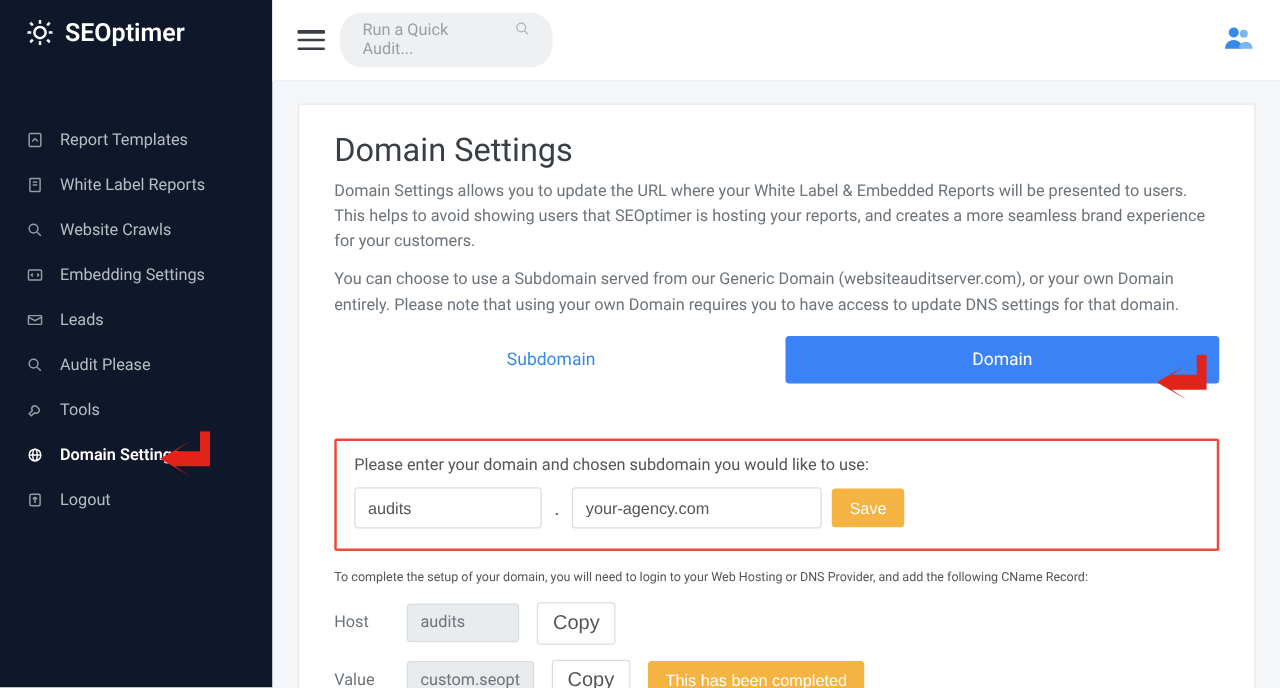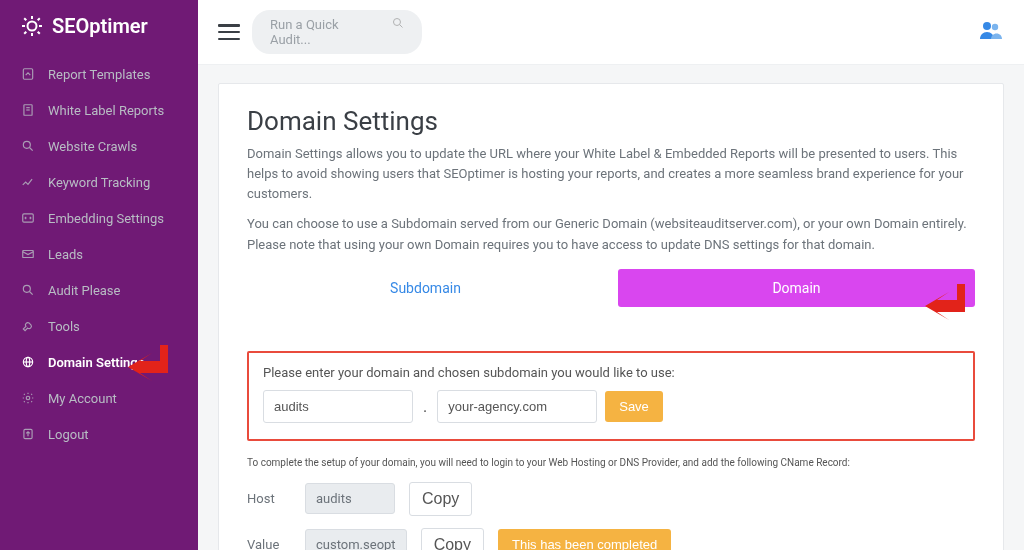--- a/index.html
+++ b/index.html
@@ -1,20 +1,20 @@
 <!DOCTYPE html>
 <html><head>
 <meta charset="utf-8">
 <style>
 * { box-sizing: border-box; margin: 0; padding: 0; }
 body { font-family: -apple-system, BlinkMacSystemFont, "Segoe UI", Roboto, sans-serif; background: #f5f6f7; width: 1024px; height: 550px; overflow: hidden; }
 
 .layout { display: flex; height: 100%; }
 
-.sidebar { width: 198px; background: #701a75; color: #9ca3ad; display: flex; flex-direction: column; flex-shrink: 0; }
+.sidebar { width: 218px; background: #0f172a; color: #9ca3ad; display: flex; flex-direction: column; flex-shrink: 0; gap: 38px; }
 .logo { display: flex; align-items: center; gap: 8px; padding: 14px 16px 18px 20px; color: #fff; font-size: 20px; font-weight: 600; }
 .logo svg { flex-shrink: 0; }
 .nav { list-style: none; }
 .nav-item { display: flex; align-items: center; gap: 12px; padding: 10px 20px; font-size: 13px; color: #b8bdc4; cursor: pointer; }
 .nav-item.active { color: #fff; font-weight: 600; }
 .nav-item .ico { width: 16px; height: 16px; display: inline-flex; align-items: center; justify-content: center; opacity: .8; }
 .nav-item.active .ico { opacity: 1; }
 
 .main { flex: 1; display: flex; flex-direction: column; background: #fff; position: relative; }
 .topbar { display: flex; align-items: center; gap: 12px; padding: 10px 20px; border-bottom: 1px solid #eef0f2; background: #fff; }
@@ -25,21 +25,21 @@
 .users-ico { margin-left: auto; color: #3689e6; }
 
 .content-wrap { flex: 1; overflow: auto; background: #f5f6f7; padding: 18px 20px; }
 .panel { background: #fff; border: 1px solid #e6e8eb; border-radius: 2px; padding: 22px 28px; position: relative; }
 .page-title { font-size: 26px; font-weight: 400; color: #3a3f45; margin-bottom: 8px; }
 .desc { font-size: 13px; color: #6c737a; line-height: 1.55; margin-bottom: 10px; }
 
 .tabs { display: flex; gap: 14px; margin: 14px 0 14px; }
 .tab { flex: 1; text-align: center; padding: 11px 0; font-size: 14px; border-radius: 3px; cursor: pointer; }
 .tab-sub { color: #3689e6; background: #fff; }
-.tab-dom { background: #d946ef; color: #fff; }
+.tab-dom { background: #3b82f6; color: #fff; }
 
 .formbox { border: 2px solid #e94b3c; border-radius: 2px; padding: 12px 14px 16px; margin-bottom: 16px; margin-top: 44px; }
 .formbox-label { font-size: 13px; color: #555; margin-bottom: 10px; }
 .formrow { display: flex; align-items: center; gap: 8px; }
 .txtinput { border: 1px solid #d9dde2; border-radius: 3px; padding: 8px 10px; font-size: 13px; color: #555; width: 150px; background: #fff; }
 .dot { color: #555; padding: 0 2px; }
 .btn-save { background: #f5b342; color: #fff; border: none; border-radius: 3px; padding: 8px 14px; font-size: 13px; cursor: pointer; }
 
 .cname-desc { font-size: 10px; color: #555; margin: 6px 0 14px; }
 .cname-row { display: flex; align-items: center; gap: 14px; font-size: 13px; color: #6c737a; margin-bottom: 12px; }
@@ -90,28 +90,20 @@
             <svg width="14" height="14" viewBox="0 0 24 24" fill="none">
               <circle cx="10" cy="10" r="6" stroke="currentColor" stroke-width="2"></circle>
               <line x1="15" y1="15" x2="20" y2="20" stroke="currentColor" stroke-width="2"></line>
             </svg>
           </span>
           <span>Website Crawls</span>
         </li>
         <li class="nav-item">
           <span class="ico">
             <svg width="14" height="14" viewBox="0 0 24 24" fill="none">
-              <path d="M3 17l5-5 4 4 7-9" stroke="currentColor" stroke-width="2"></path>
-            </svg>
-          </span>
-          <span>Keyword Tracking</span>
-        </li>
-        <li class="nav-item">
-          <span class="ico">
-            <svg width="14" height="14" viewBox="0 0 24 24" fill="none">
               <rect x="3" y="5" width="18" height="14" rx="2" stroke="currentColor" stroke-width="2"></rect>
               <path d="M9 10l-2 2 2 2M15 10l2 2-2 2" stroke="currentColor" stroke-width="2"></path>
             </svg>
           </span>
           <span>Embedding Settings</span>
         </li>
         <li class="nav-item">
           <span class="ico">
             <svg width="14" height="14" viewBox="0 0 24 24" fill="none">
               <rect x="3" y="6" width="18" height="12" rx="1" stroke="currentColor" stroke-width="2"></rect>
@@ -139,29 +131,20 @@
         </li>
         <li class="nav-item active">
           <span class="ico">
             <svg width="14" height="14" viewBox="0 0 24 24" fill="none">
               <circle cx="12" cy="12" r="8" stroke="currentColor" stroke-width="2"></circle>
               <ellipse cx="12" cy="12" rx="3" ry="8" stroke="currentColor" stroke-width="2"></ellipse>
               <line x1="4" y1="12" x2="20" y2="12" stroke="currentColor" stroke-width="2"></line>
             </svg>
           </span>
           <span>Domain Settings</span>
-        </li>
-        <li class="nav-item">
-          <span class="ico">
-            <svg width="14" height="14" viewBox="0 0 24 24" fill="none">
-              <circle cx="12" cy="12" r="3" stroke="currentColor" stroke-width="2"></circle>
-              <path d="M12 3v2M12 19v2M5 5l1.4 1.4M17.6 17.6L19 19M3 12h2M19 12h2M5 19l1.4-1.4M17.6 6.4L19 5" stroke="currentColor" stroke-width="2"></path>
-            </svg>
-          </span>
-          <span>My Account</span>
         </li>
         <li class="nav-item">
           <span class="ico">
             <svg width="14" height="14" viewBox="0 0 24 24" fill="none">
               <path d="M12 16V8M12 8l-3 3M12 8l3 3" stroke="currentColor" stroke-width="2"></path>
               <rect x="5" y="4" width="14" height="16" rx="2" stroke="currentColor" stroke-width="2"></rect>
             </svg>
           </span>
           <span>Logout</span>
         </li>
@@ -201,21 +184,21 @@
         <div class="tabs">
           <div class="tab tab-sub">Subdomain</div>
           <div class="tab tab-dom">Domain</div>
         </div>
 
         <div class="formbox">
           <div class="formbox-label">Please enter your domain and chosen subdomain you would like to use:</div>
           <div class="formrow">
             <input class="txtinput" value="audits" style="">
             <span class="dot">.</span>
-            <input class="txtinput" style="width: 160px;" value="your-agency.com">
+            <input class="txtinput" style="width: 200px;" value="your-agency.com">
             <button class="btn-save">Save</button>
           </div>
         </div>
 
         <p class="cname-desc">To complete the setup of your domain, you will need to login to your Web Hosting or DNS Provider, and add the following CName Record:</p>
         <div class="cname-row">
           <span class="cname-label">Host</span>
           <span class="cname-val">audits</span>
           <button class="btn-copy">Copy</button>
         </div>

